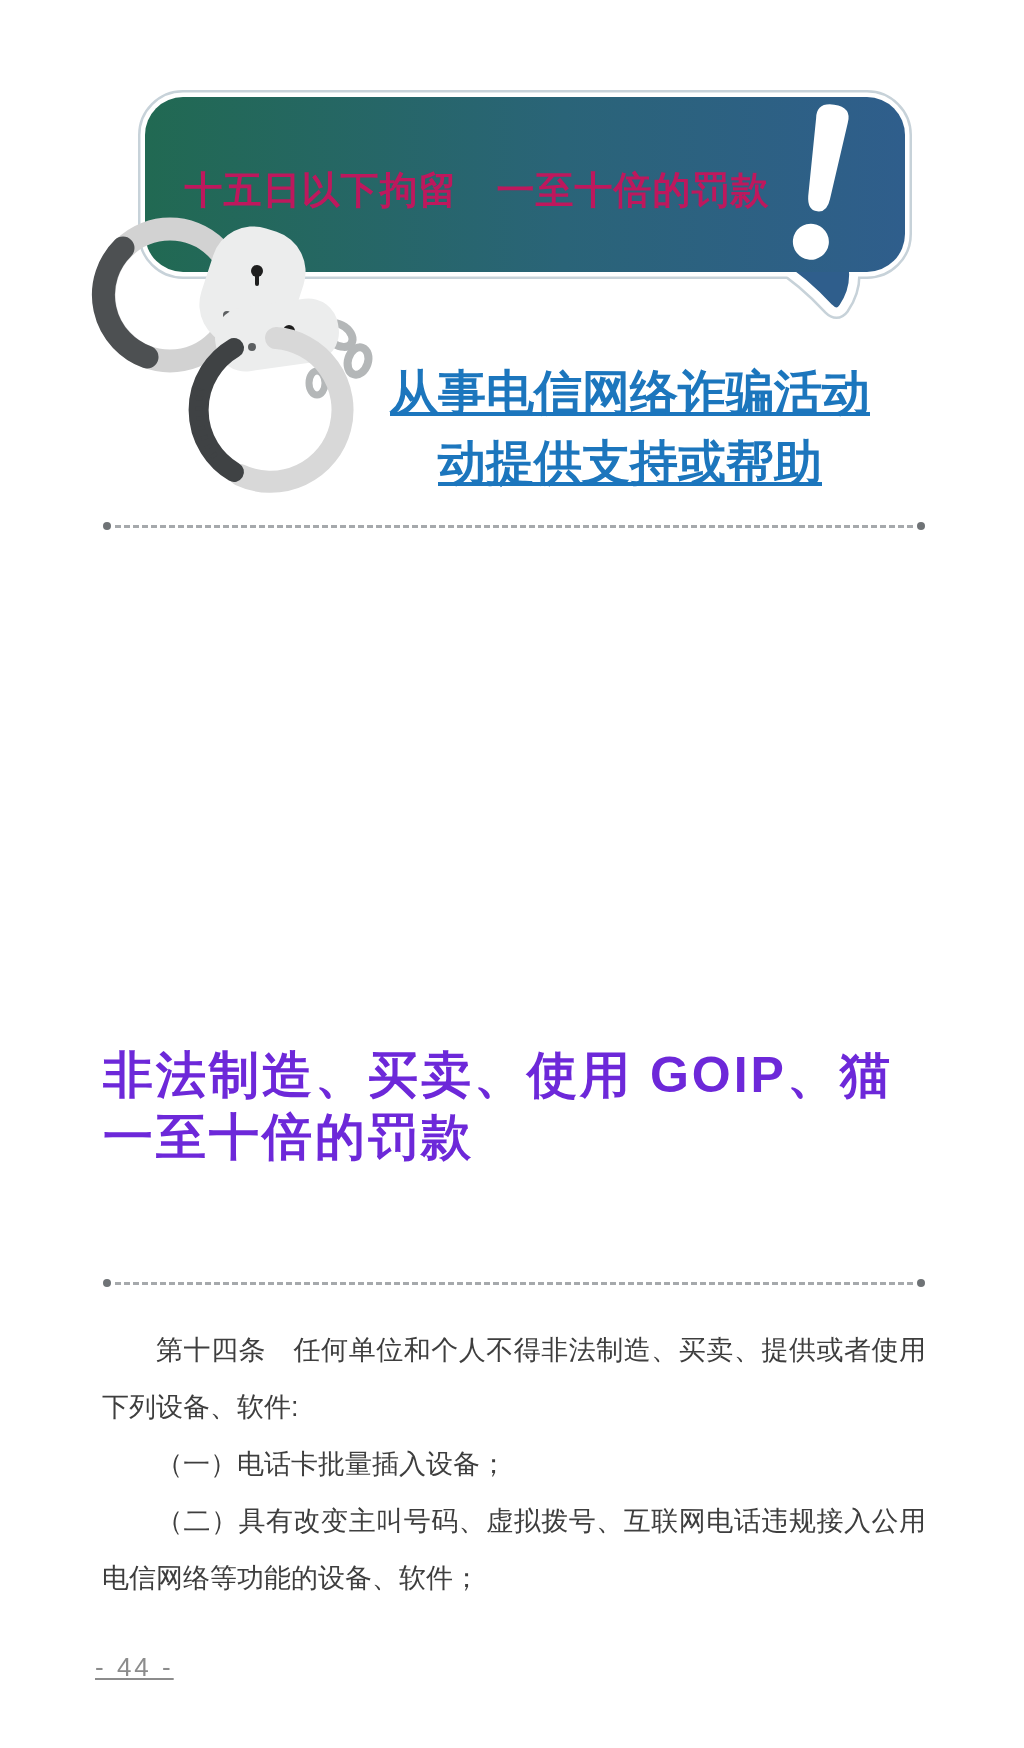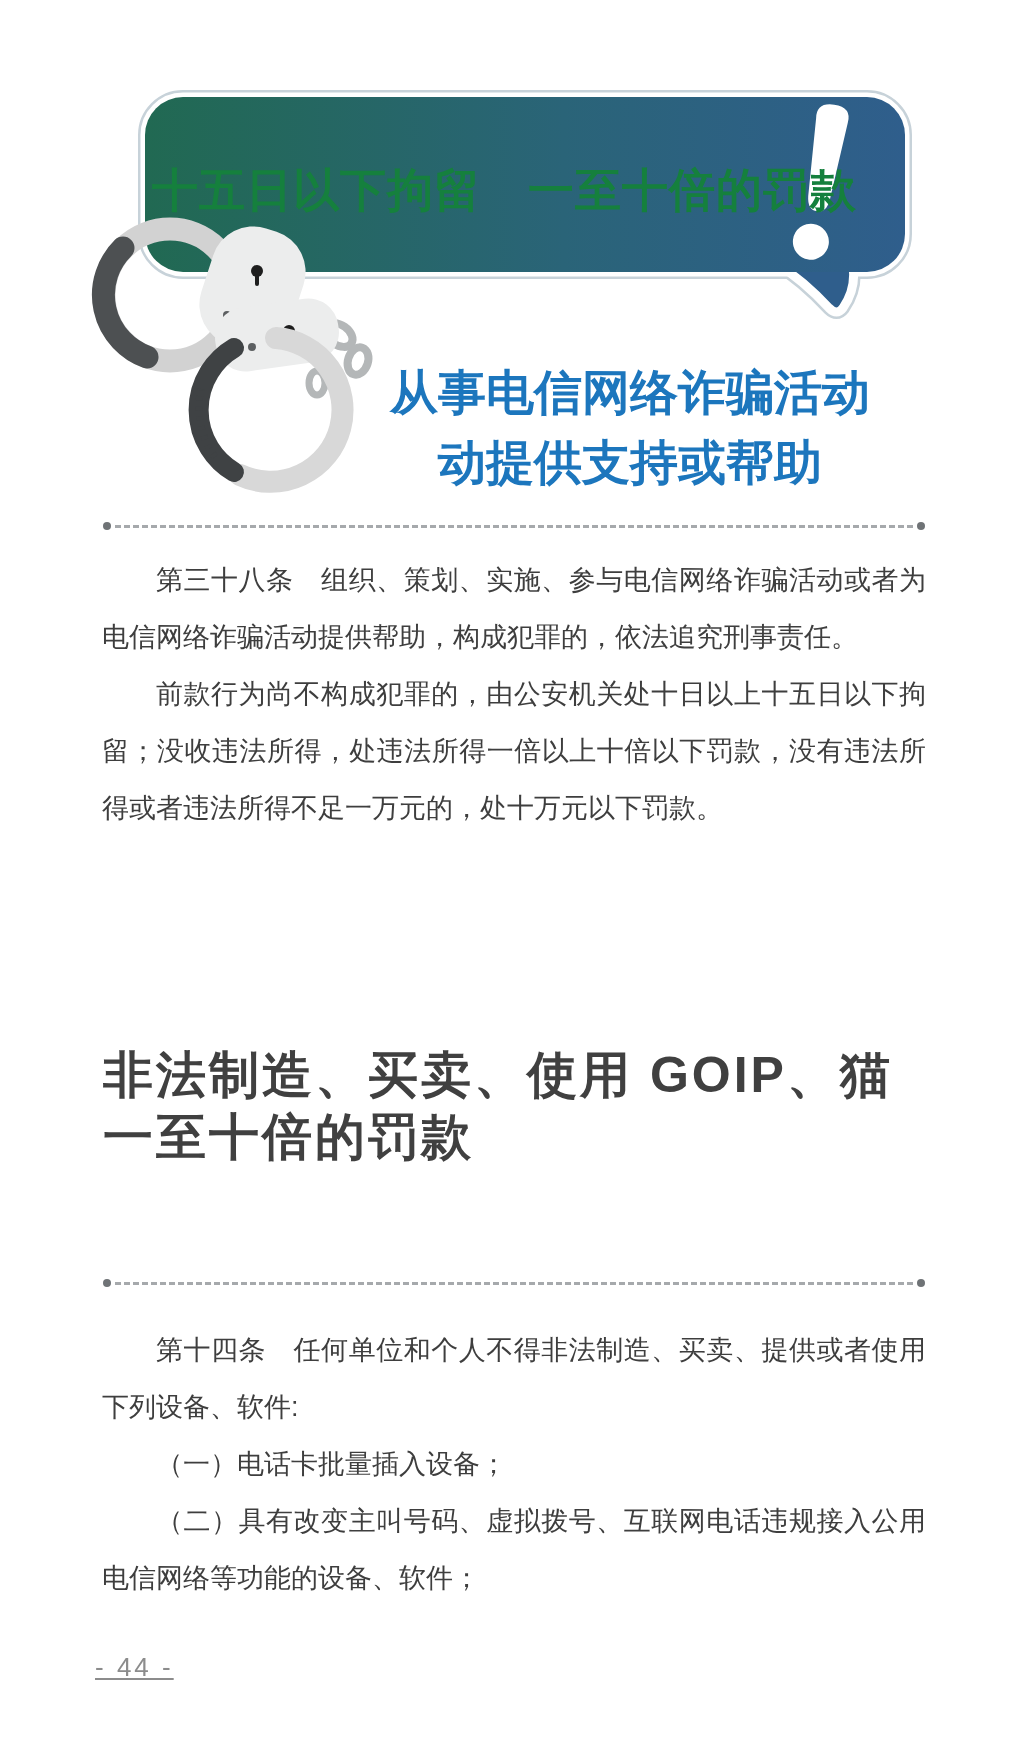--- a/index.html
+++ b/index.html
@@ -4,33 +4,34 @@
 <style>
   html,body{margin:0;padding:0;background:#ffffff;}
   .page{
     position:relative;width:1024px;height:1748px;background:#ffffff;overflow:hidden;
     font-family:"Liberation Sans","DejaVu Sans",sans-serif;color:#3e3e3e;
   }
   
   .banner-svg{position:absolute;left:125px;top:80px;width:800px;height:250px;}
   .banner-title{
     position:absolute;left:152px;top:160px;width:650px;height:60px;line-height:60px;
-    text-align:center;font-size:46px;font-weight:bold;color:#15803d;letter-spacing:1px;
+    text-align:center;font-size:38px;font-weight:bold;color:#be185d;letter-spacing:1px;
     white-space:nowrap;
   }
   .handcuffs-svg{position:absolute;left:55px;top:175px;width:330px;height:365px;}
   
   .h1{
     position:absolute;left:340px;top:358px;width:580px;
     text-align:center;font-size:48px;line-height:70px;font-weight:bold;color:#1c76bd;
     white-space:nowrap;
+    text-decoration:underline;
   }
   .h2{
     position:absolute;left:103px;top:1044px;width:860px;
-    text-align:left;font-size:50px;line-height:62px;font-weight:bold;color:#404040;
+    text-align:left;font-size:50px;line-height:62px;font-weight:bold;color:#6d28d9;
     letter-spacing:3px;white-space:nowrap;
   }
   
   .divider{position:absolute;left:103px;width:822px;height:10px;display:flex;align-items:center;}
   .divider .dash{flex:1;border-top:3px dashed #a6a9ac;margin:0 4px;height:0;}
   .divider .dot{width:8px;height:8px;border-radius:50%;background:#6f7376;flex:0 0 auto;}
   .d1{top:521px;}
   .d2{top:1278px;}
   
   .body-block{position:absolute;left:102px;width:824px;font-size:27px;line-height:57px;color:#3e3e3e;text-align:justify;}
@@ -103,24 +104,20 @@
     <div>从事电信网络诈骗活动</div>
     <div>动提供支持或帮助</div>
   </div>
 
   <div class="divider d1">
     <span class="dot"></span>
     <span class="dash"></span>
     <span class="dot"></span>
   </div>
 
-  <div class="body-block s1">
-    <p>第三十八条　组织、策划、实施、参与电信网络诈骗活动或者为电信网络诈骗活动提供帮助，构成犯罪的，依法追究刑事责任。</p>
-    <p>前款行为尚不构成犯罪的，由公安机关处十日以上十五日以下拘留；没收违法所得，处违法所得一倍以上十倍以下罚款，没有违法所得或者违法所得不足一万元的，处十万元以下罚款。</p>
-  </div>
 
   <div class="h2">
     <div>非法制造、买卖、使用 GOIP、猫</div>
     <div>一至十倍的罚款</div>
   </div>
 
   <div class="divider d2">
     <span class="dot"></span>
     <span class="dash"></span>
     <span class="dot"></span>

